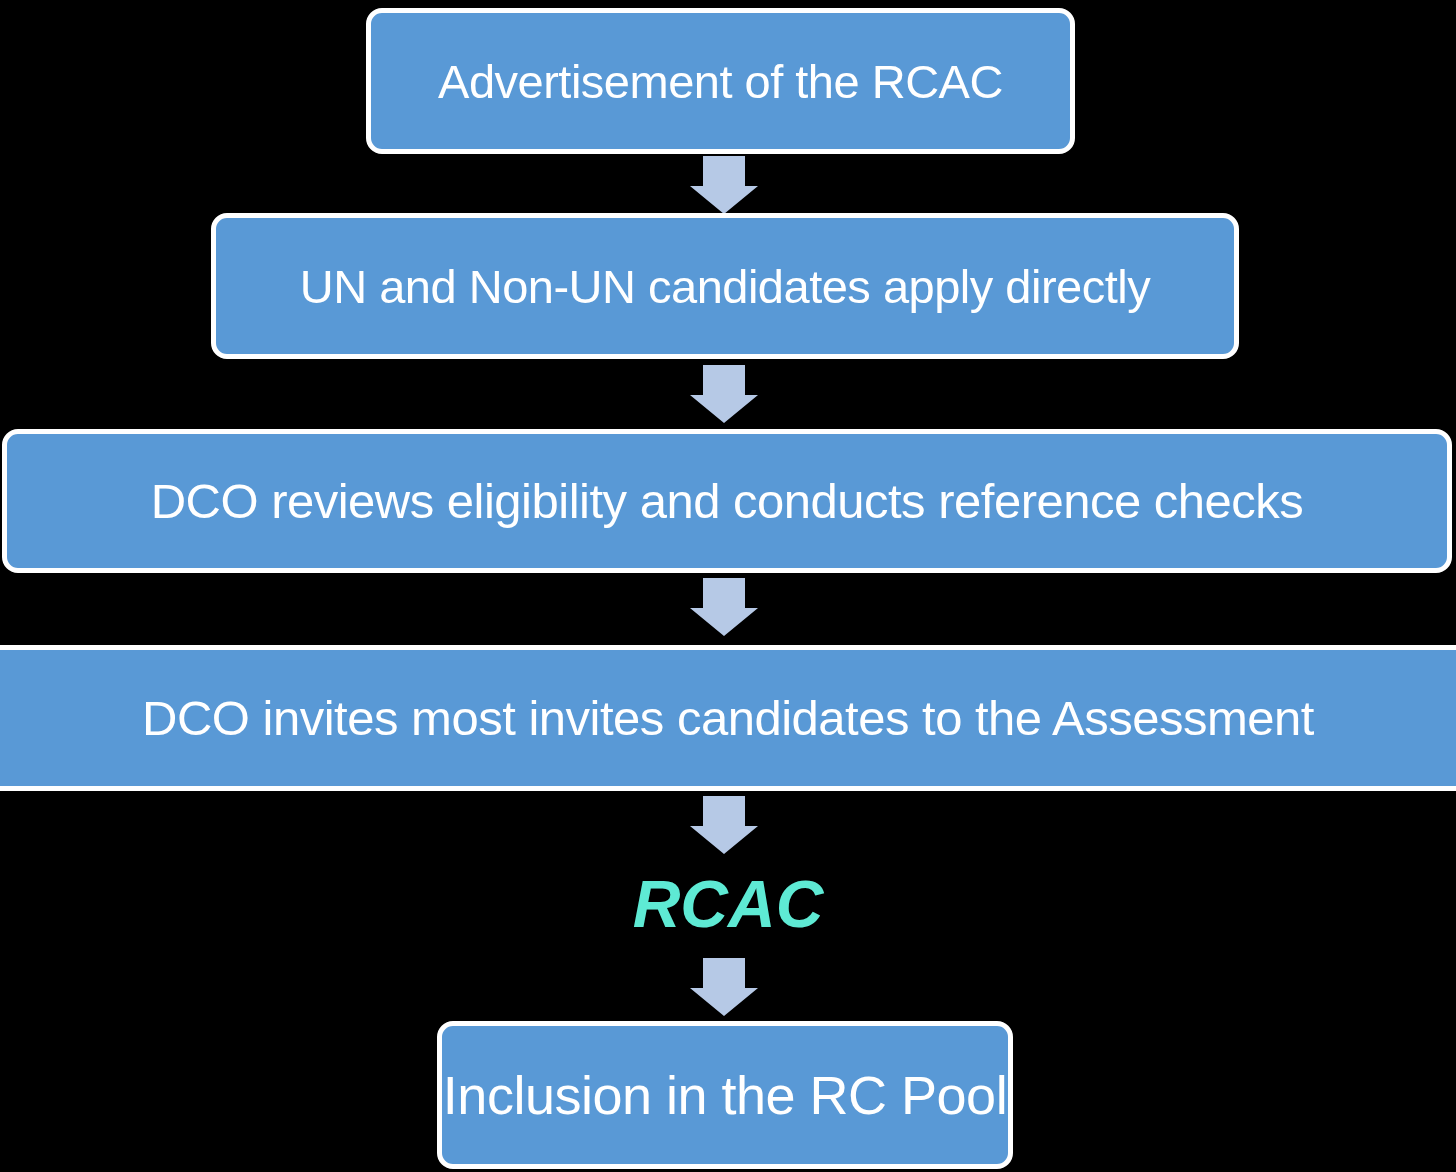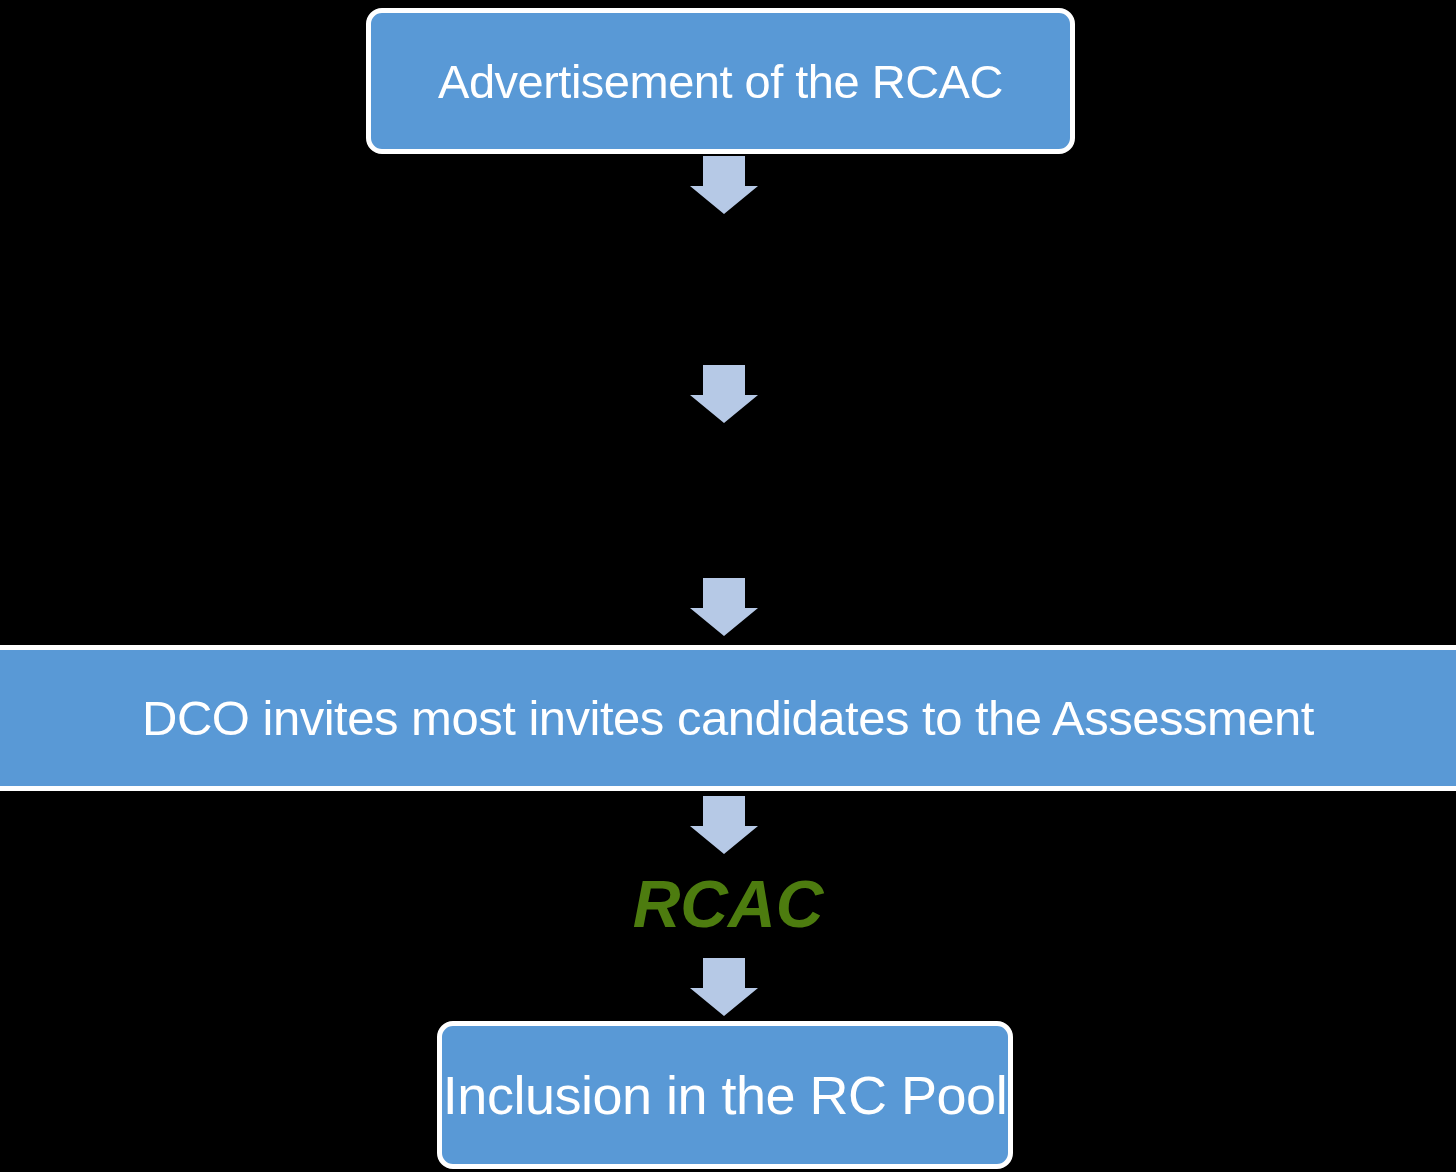--- a/index.html
+++ b/index.html
@@ -35,21 +35,21 @@
   .s4 { left: -16px; top: 645px;  width: 1488px; height: 146px; font-size: 49px; }
   .s5 { left: 437px; top: 1021px; width: 576px;  height: 148px; font-size: 54px; }
   .rcac {
     position: absolute;
     left: 0;
     top: 862px;
     width: 1456px;
     height: 84px;
     line-height: 84px;
     text-align: center;
-    color: #4d7c0f;
+    color: #5eead4;
     font-size: 66px;
     font-weight: bold;
     font-style: italic;
     letter-spacing: 0px;
   }
   .arrow {
     position: absolute;
     width: 68px;
     height: 58px;
     left: 690px;
@@ -67,25 +67,31 @@
 <div class="canvas">
 
   <div class="box s1">
     <span>Advertisement of the RCAC</span>
   </div>
 
   <svg class="arrow a1" viewBox="0 0 68 58" aria-hidden="true">
     <polygon points="13,0 55,0 55,30 68,30 34,58 0,30 13,30"></polygon>
   </svg>
 
+  <div class="box s2">
+    <span>UN and Non-UN candidates apply directly</span>
+  </div>
 
   <svg class="arrow a2" viewBox="0 0 68 58" aria-hidden="true">
     <polygon points="13,0 55,0 55,30 68,30 34,58 0,30 13,30"></polygon>
   </svg>
 
+  <div class="box s3">
+    <span>DCO reviews eligibility and conducts reference checks</span>
+  </div>
 
   <svg class="arrow a3" viewBox="0 0 68 58" aria-hidden="true">
     <polygon points="13,0 55,0 55,30 68,30 34,58 0,30 13,30"></polygon>
   </svg>
 
   <div class="box s4">
     <span>DCO invites most invites candidates to the Assessment</span>
   </div>
 
   <svg class="arrow a4" viewBox="0 0 68 58" aria-hidden="true">

